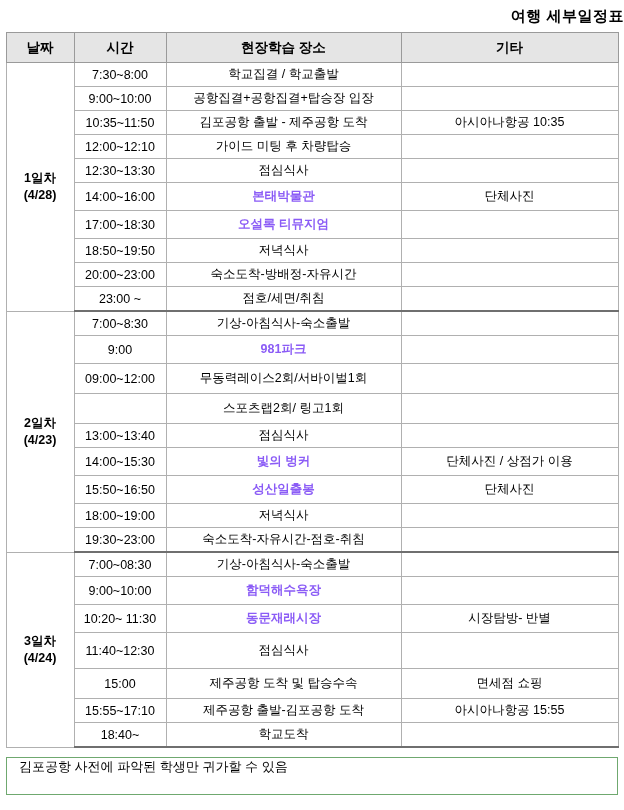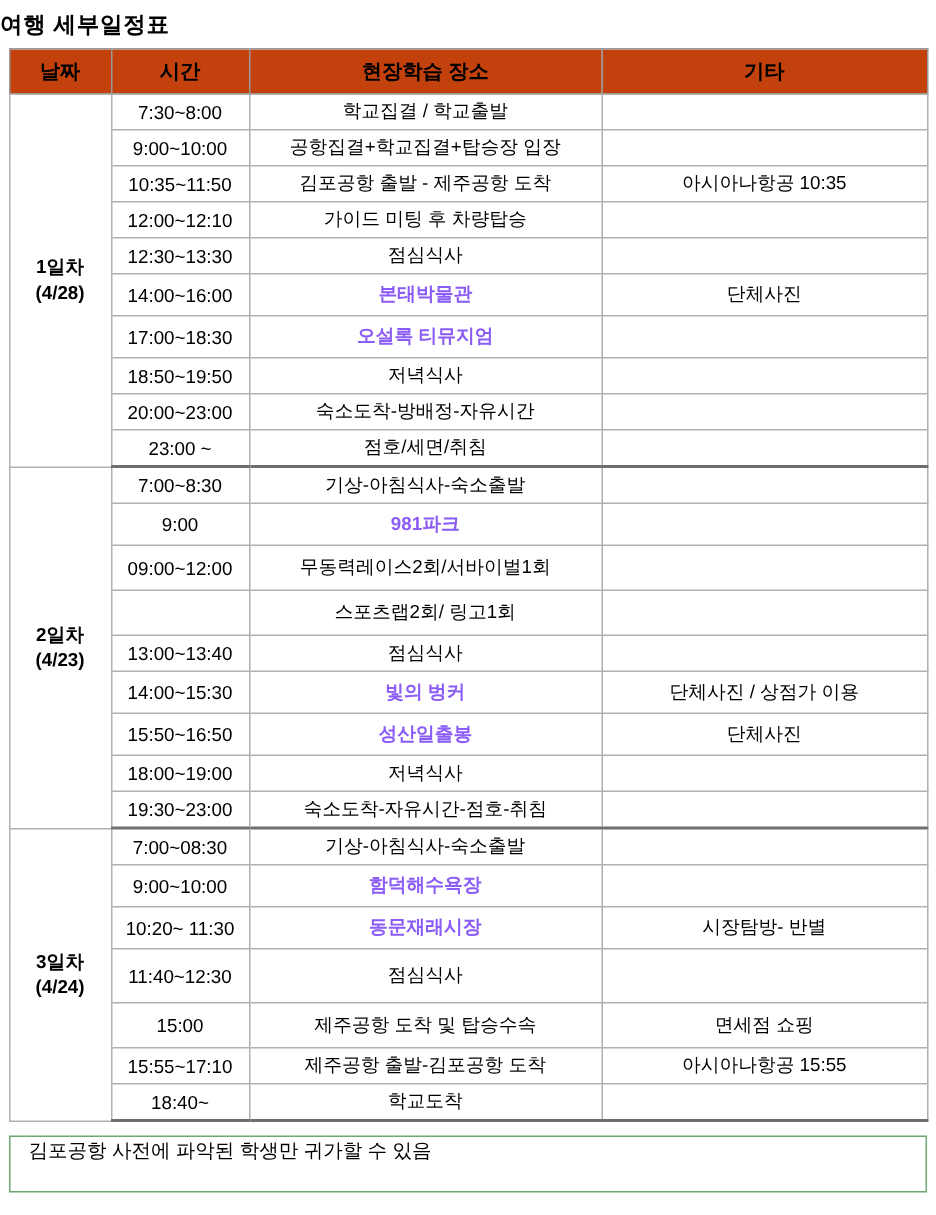--- a/index.html
+++ b/index.html
@@ -15,21 +15,21 @@
   }
   .page {
     width: 624px;
     height: 810px;
     position: relative;
     box-sizing: border-box;
     padding: 0;
     background: #ffffff;
   }
   .title {
-    text-align: left;
+    text-align: right;
     font-size: 15px;
     font-weight: bold;
     padding: 7px 0 6px 0;
     letter-spacing: 0.5px;
   }
   table.schedule {
     border-collapse: collapse;
     width: 612px;
     margin: 0 auto;
     table-layout: fixed;
@@ -38,21 +38,21 @@
   table.schedule td {
     border: 1px solid #b0b0b0;
     font-size: 12.5px;
     text-align: center;
     vertical-align: middle;
     padding: 0;
     height: 23px;
     background: #ffffff;
   }
   table.schedule thead th {
-    background: #c2410c;
+    background: #e5e5e5;
     font-weight: bold;
     font-size: 13.5px;
     height: 29px;
     border: 1px solid #9a9a9a;
   }
   col.c-day { width: 68px; }
   col.c-time { width: 92px; }
   col.c-place { width: 235px; }
   col.c-etc { width: 217px; }
 
@@ -119,21 +119,21 @@
           <td class="day" rowspan="10">
             <div>1일차</div>
             <div>(4/28)</div>
           </td>
           <td>7:30~8:00</td>
           <td class="place">학교집결 / 학교출발</td>
           <td class="etc"></td>
         </tr>
         <tr>
           <td>9:00~10:00</td>
-          <td class="place">공항집결+학교집결+탑승장 입장</td>
+          <td class="place">공항집결+공항집결+탑승장 입장</td>
           <td class="etc"></td>
         </tr>
         <tr>
           <td>10:35~11:50</td>
           <td class="place">김포공항 출발 - 제주공항 도착</td>
           <td class="etc">아시아나항공 10:35</td>
         </tr>
         <tr>
           <td>12:00~12:10</td>
           <td class="place">가이드 미팅 후 차량탑승</td>

